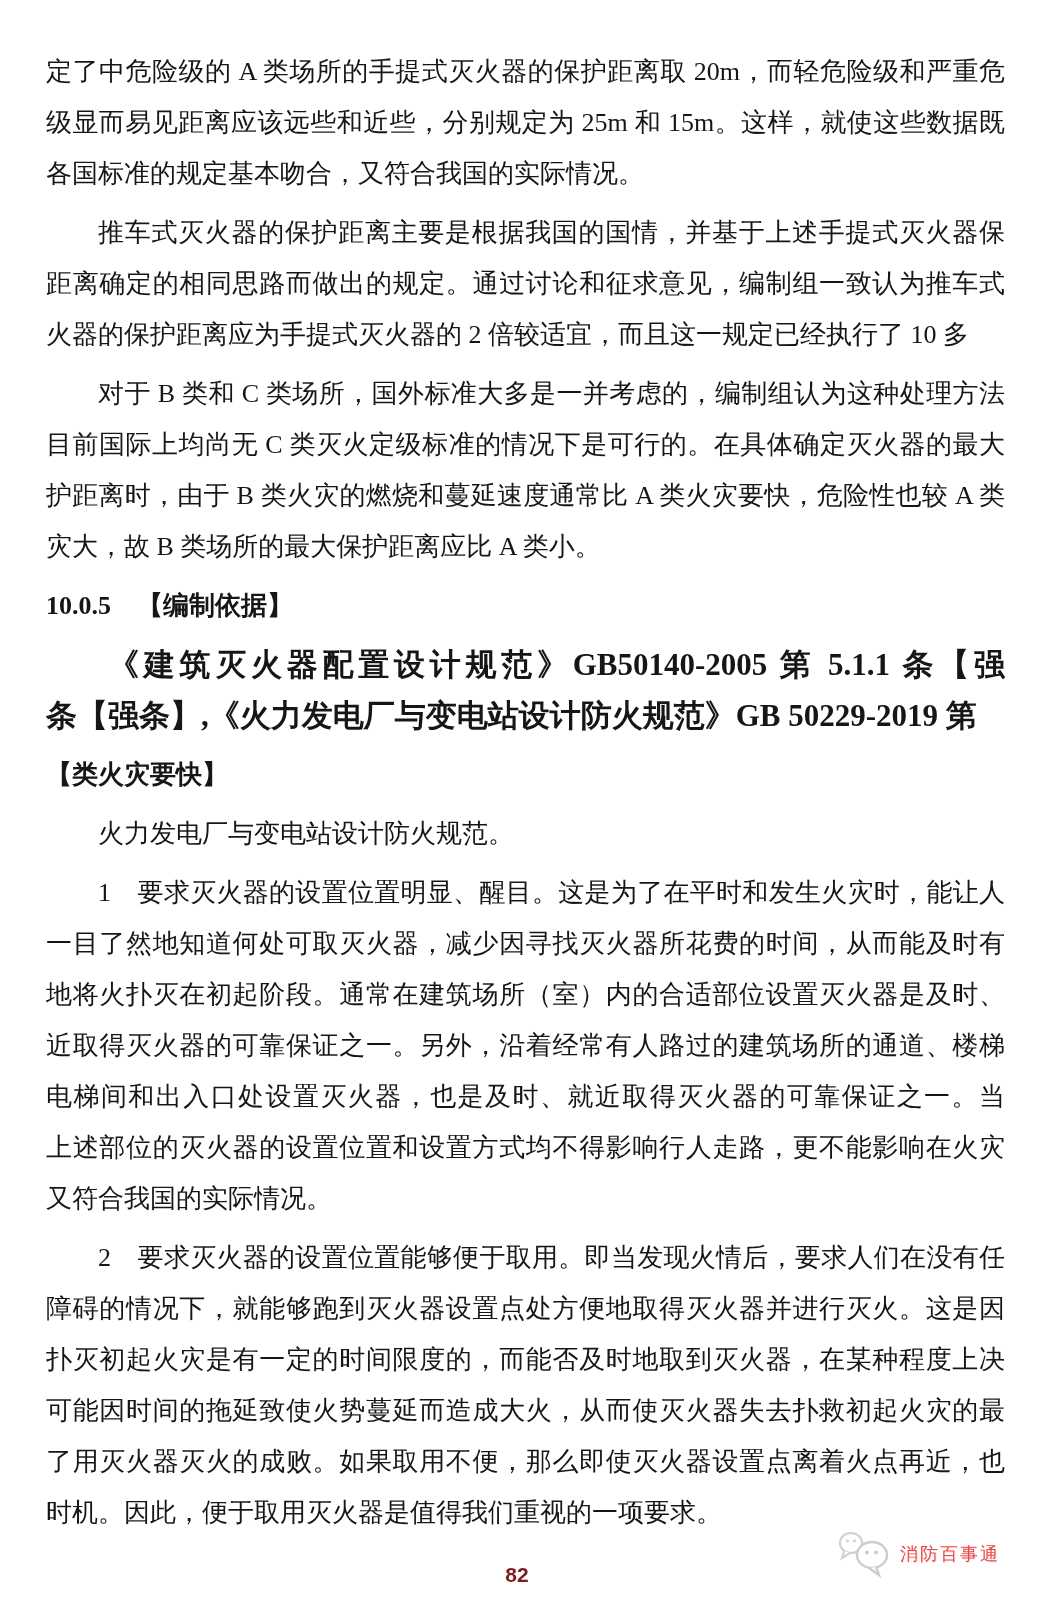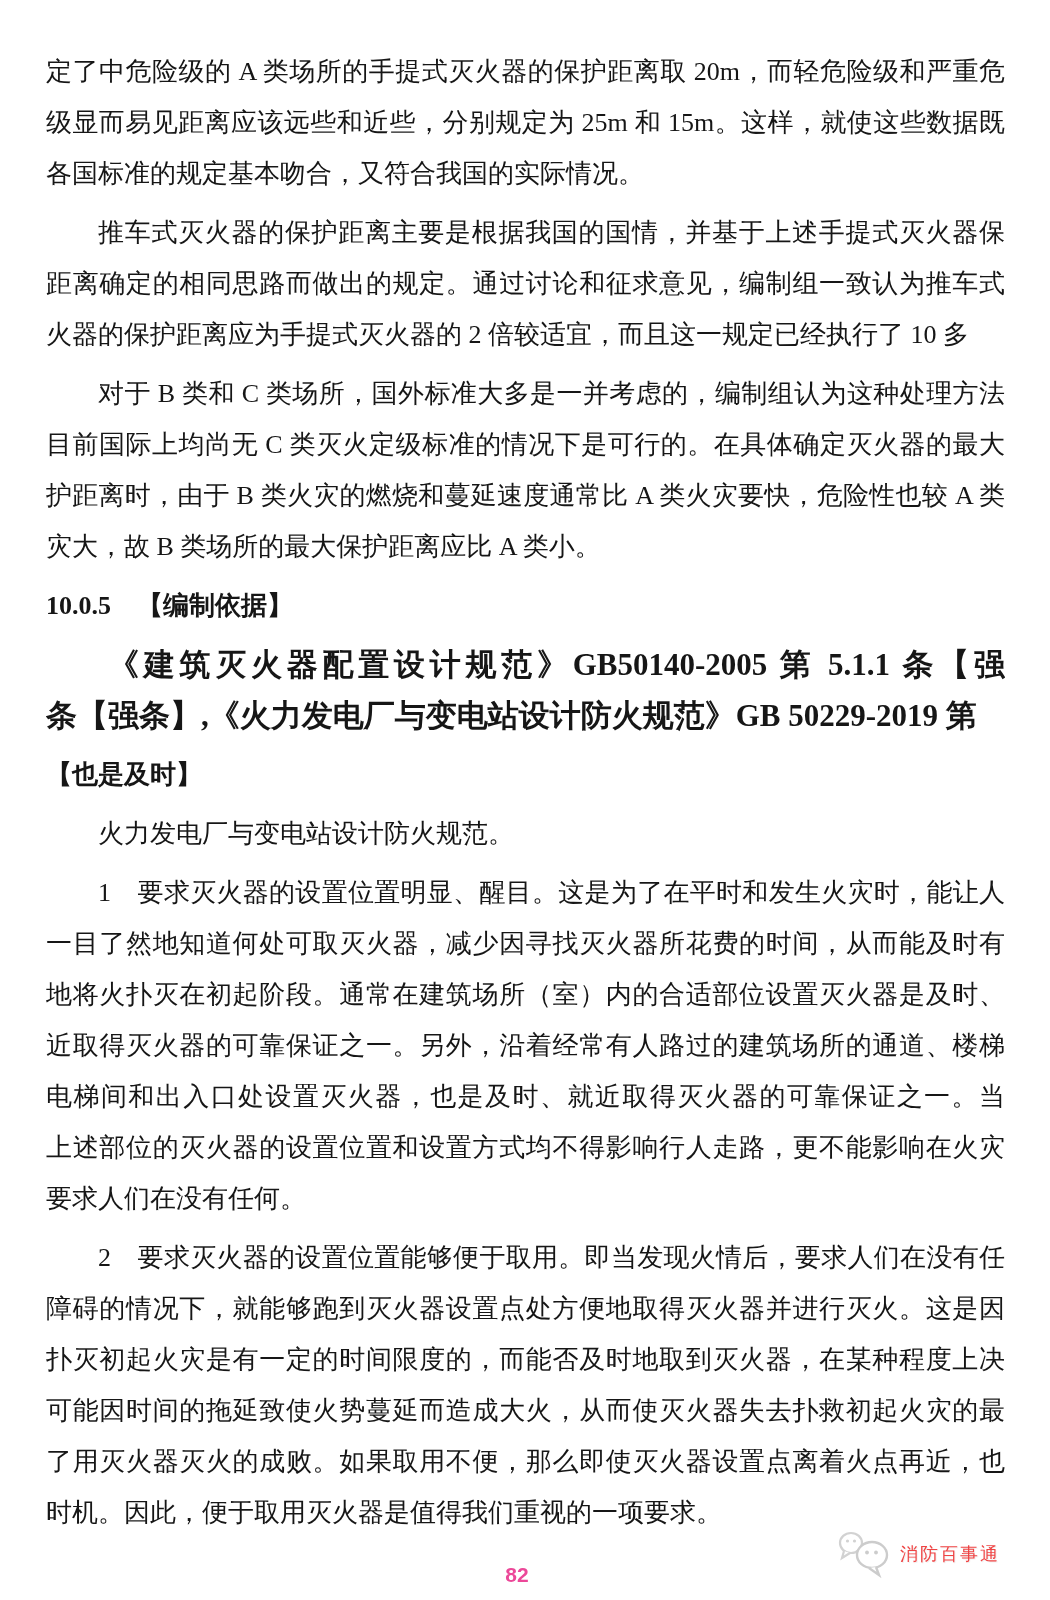--- a/index.html
+++ b/index.html
@@ -50,21 +50,21 @@
     position: absolute;
     left: 0;
     width: 1034px;
     top: 1558px;
     height: 34px;
     line-height: 34px;
     text-align: center;
     font-family: "Liberation Sans", "DejaVu Sans", sans-serif;
     font-weight: 700;
     font-size: 21px;
-    color: #ec4899;
+    color: #7f1d1d;
   }
   .watermark {
     position: absolute;
     top: 1528px;
     left: 836px;
     height: 52px;
     display: flex;
     align-items: center;
     gap: 8px;
   }
@@ -99,33 +99,33 @@
       <div class="line last">灾大，故 B 类场所的最大保护距离应比 A 类小。</div>
     </div>
     <div class="block">
       <div class="line last heading-line">10.0.5　【编制依据】</div>
     </div>
     <div class="block bold">
       <div class="line indent">《建筑灭火器配置设计规范》GB50140-2005 第 5.1.1 条【强条】、第 5.1.5 条【强</div>
       <div class="line last">条【强条】,《火力发电厂与变电站设计防火规范》GB 50229-2019 第 7.11.3 条【非强条】。</div>
     </div>
     <div class="block">
-      <div class="line last heading-line">【也是及时】</div>
+      <div class="line last heading-line">【类火灾要快】</div>
     </div>
     <div class="block">
       <div class="line last indent">火力发电厂与变电站设计防火规范。</div>
     </div>
     <div class="block">
       <div class="line indent">1　要求灭火器的设置位置明显、醒目。这是为了在平时和发生火灾时，能让人们</div>
       <div class="line">一目了然地知道何处可取灭火器，减少因寻找灭火器所花费的时间，从而能及时有效</div>
       <div class="line">地将火扑灭在初起阶段。通常在建筑场所（室）内的合适部位设置灭火器是及时、就</div>
       <div class="line">近取得灭火器的可靠保证之一。另外，沿着经常有人路过的建筑场所的通道、楼梯间、</div>
       <div class="line">电梯间和出入口处设置灭火器，也是及时、就近取得灭火器的可靠保证之一。当然，</div>
       <div class="line">上述部位的灭火器的设置位置和设置方式均不得影响行人走路，更不能影响在火灾紧</div>
-      <div class="line last">要求人们在没有任何。</div>
+      <div class="line last">又符合我国的实际情况。</div>
     </div>
     <div class="block">
       <div class="line indent">2　要求灭火器的设置位置能够便于取用。即当发现火情后，要求人们在没有任何</div>
       <div class="line">障碍的情况下，就能够跑到灭火器设置点处方便地取得灭火器并进行灭火。这是因为</div>
       <div class="line">扑灭初起火灾是有一定的时间限度的，而能否及时地取到灭火器，在某种程度上决定</div>
       <div class="line">可能因时间的拖延致使火势蔓延而造成大火，从而使灭火器失去扑救初起火灾的最佳</div>
       <div class="line">了用灭火器灭火的成败。如果取用不便，那么即使灭火器设置点离着火点再近，也有</div>
       <div class="line last">时机。因此，便于取用灭火器是值得我们重视的一项要求。</div>
     </div>
   </div>

